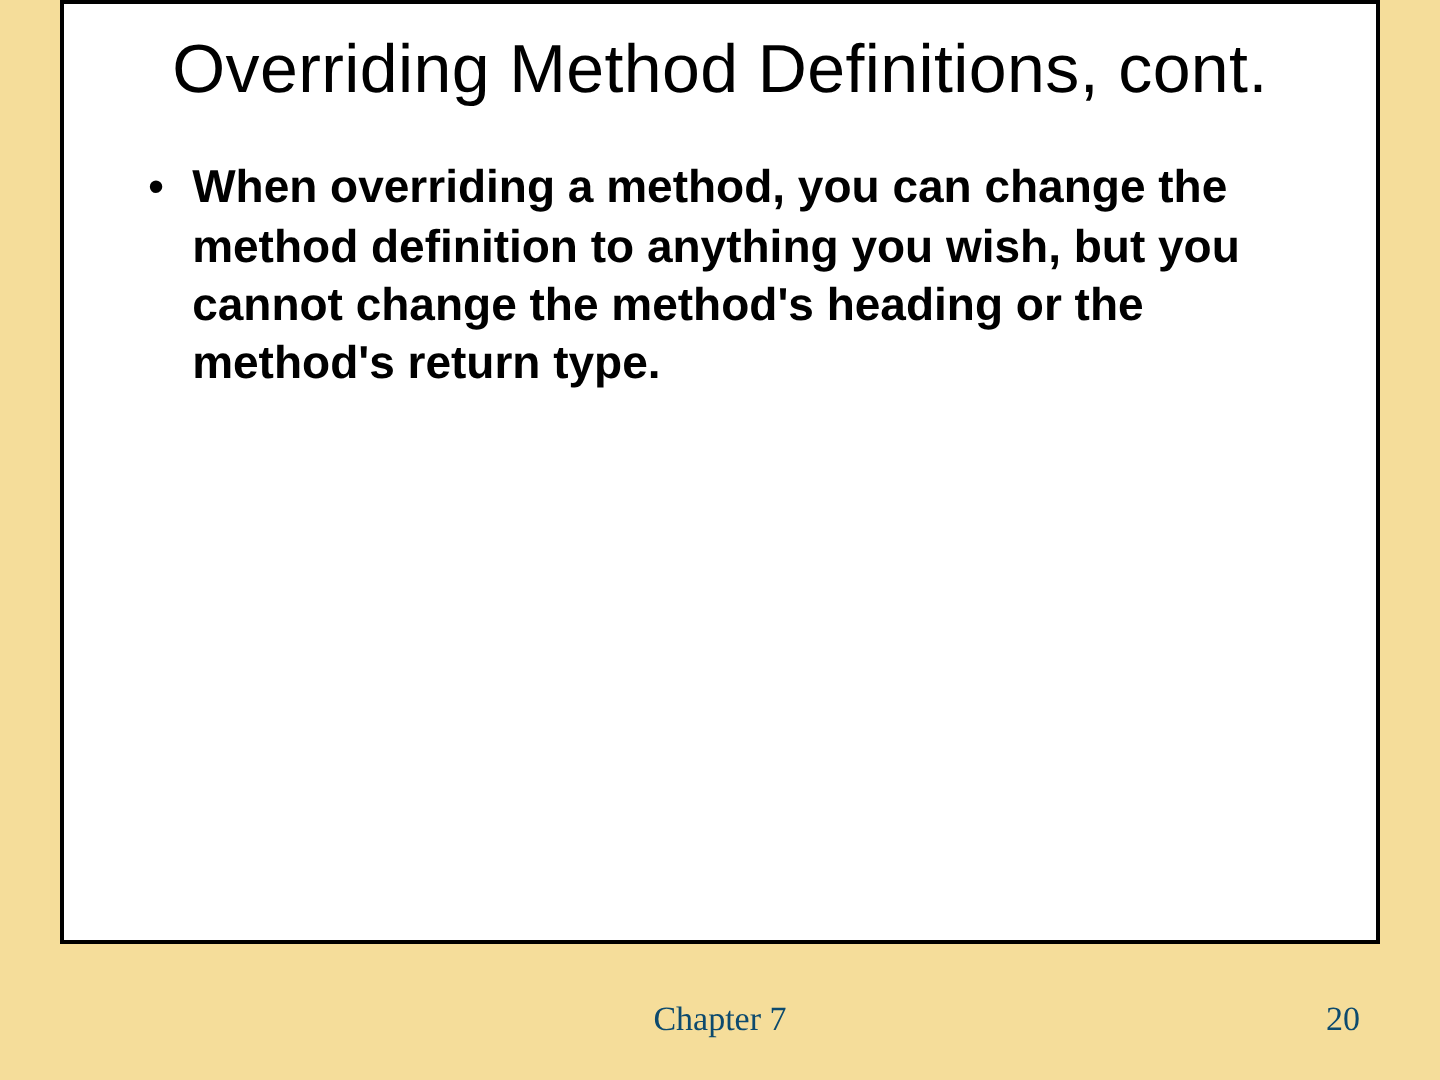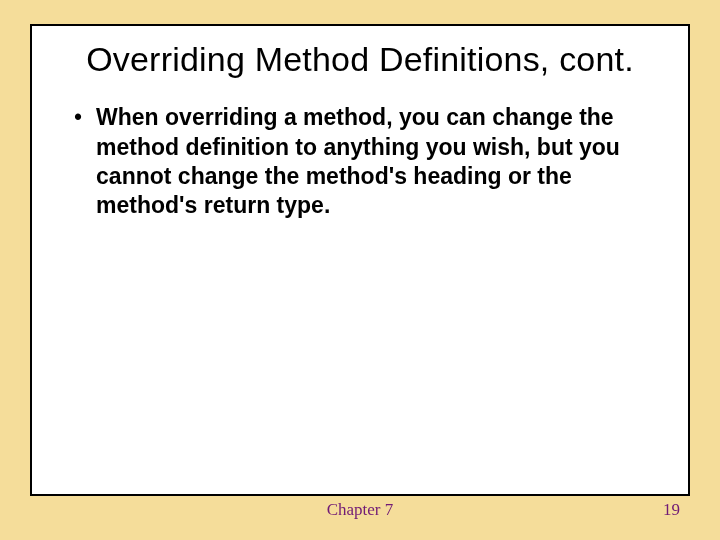--- a/index.html
+++ b/index.html
@@ -10,21 +10,21 @@
     body {
       width: 720px;
       height: 540px;
       background: #f5dd9a;
       font-family: Arial, Helvetica, sans-serif;
       position: relative;
       overflow: hidden;
     }
     .slide-frame {
       position: absolute;
-      top: 24px;
+      top: 0;
       left: 30px;
       width: 660px;
       height: 472px;
       background: #ffffff;
       border: 2px solid #000000;
     }
     .title {
       text-align: center;
       font-size: 34px;
       font-weight: normal;
@@ -55,21 +55,21 @@
       font-weight: bold;
     }
     .footer {
       position: absolute;
       bottom: 18px;
       left: 0;
       width: 720px;
       height: 22px;
       font-family: "Times New Roman", Times, serif;
       font-size: 17px;
-      color: #701a75;
+      color: #0c4a6e;
     }
     .footer-center {
       position: absolute;
       left: 0;
       width: 720px;
       text-align: center;
       top: 0;
     }
     .footer-right {
       position: absolute;
@@ -85,14 +85,14 @@
   <div class="bullets">
     <div class="bullet-item">
       <span class="bullet-marker">•</span>
       <span class="bullet-text">When overriding a method, you can change the method definition to anything you wish, but you cannot change the method's heading or the method's return type.</span>
     </div>
   </div>
 </div>
 
 <div class="footer">
   <div class="footer-center">Chapter 7</div>
-  <div class="footer-right">19</div>
+  <div class="footer-right">20</div>
 </div>
 
 </body></html>

